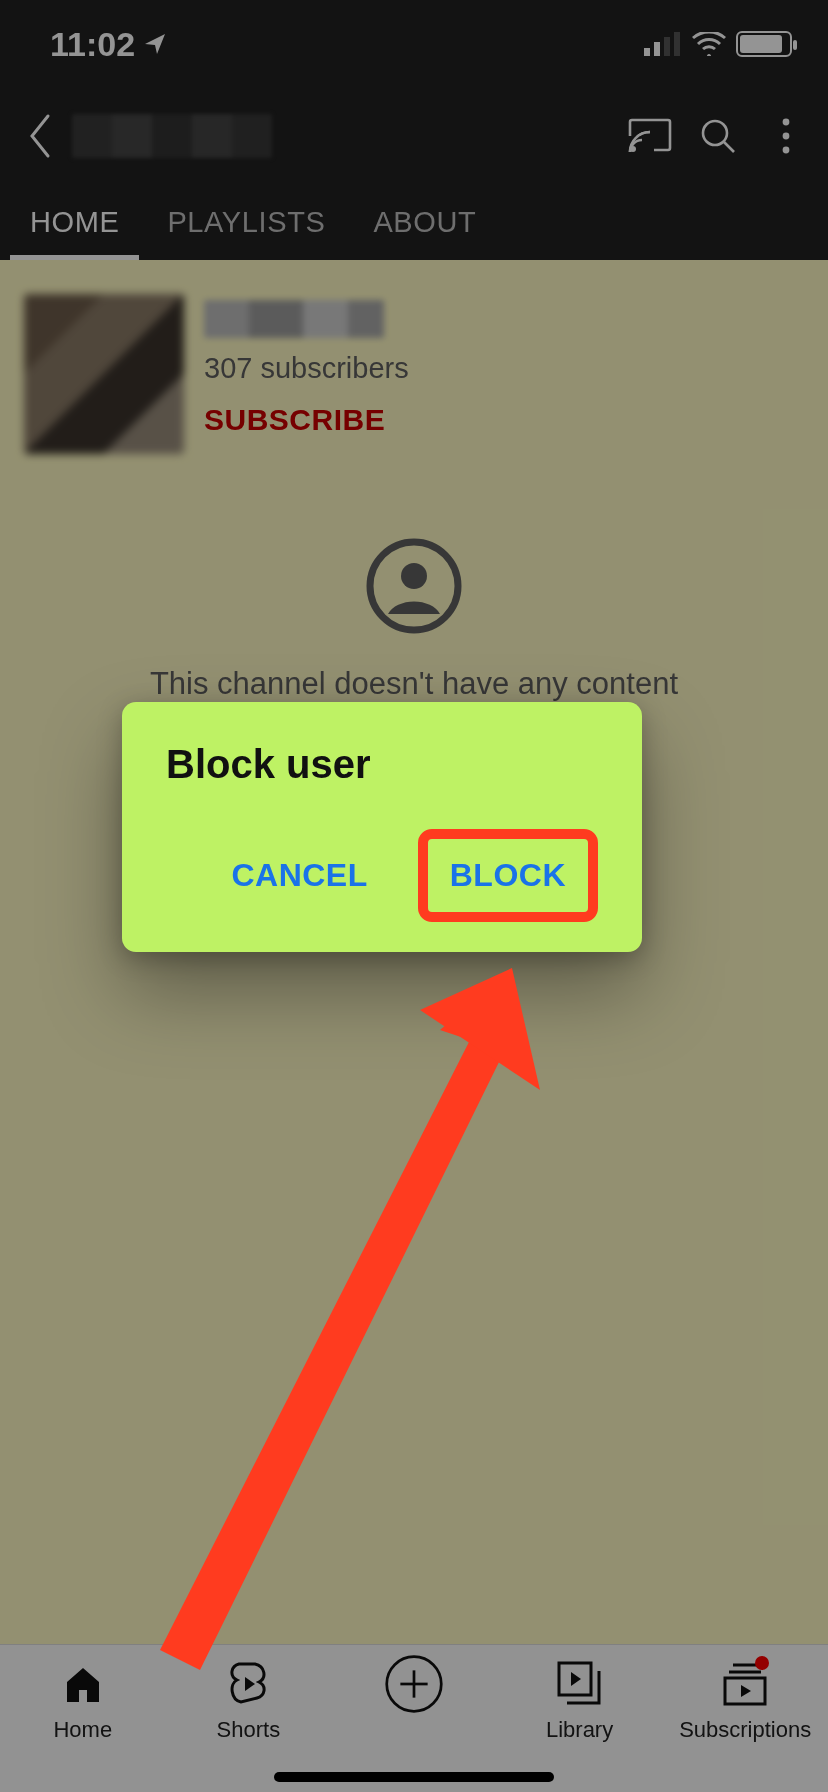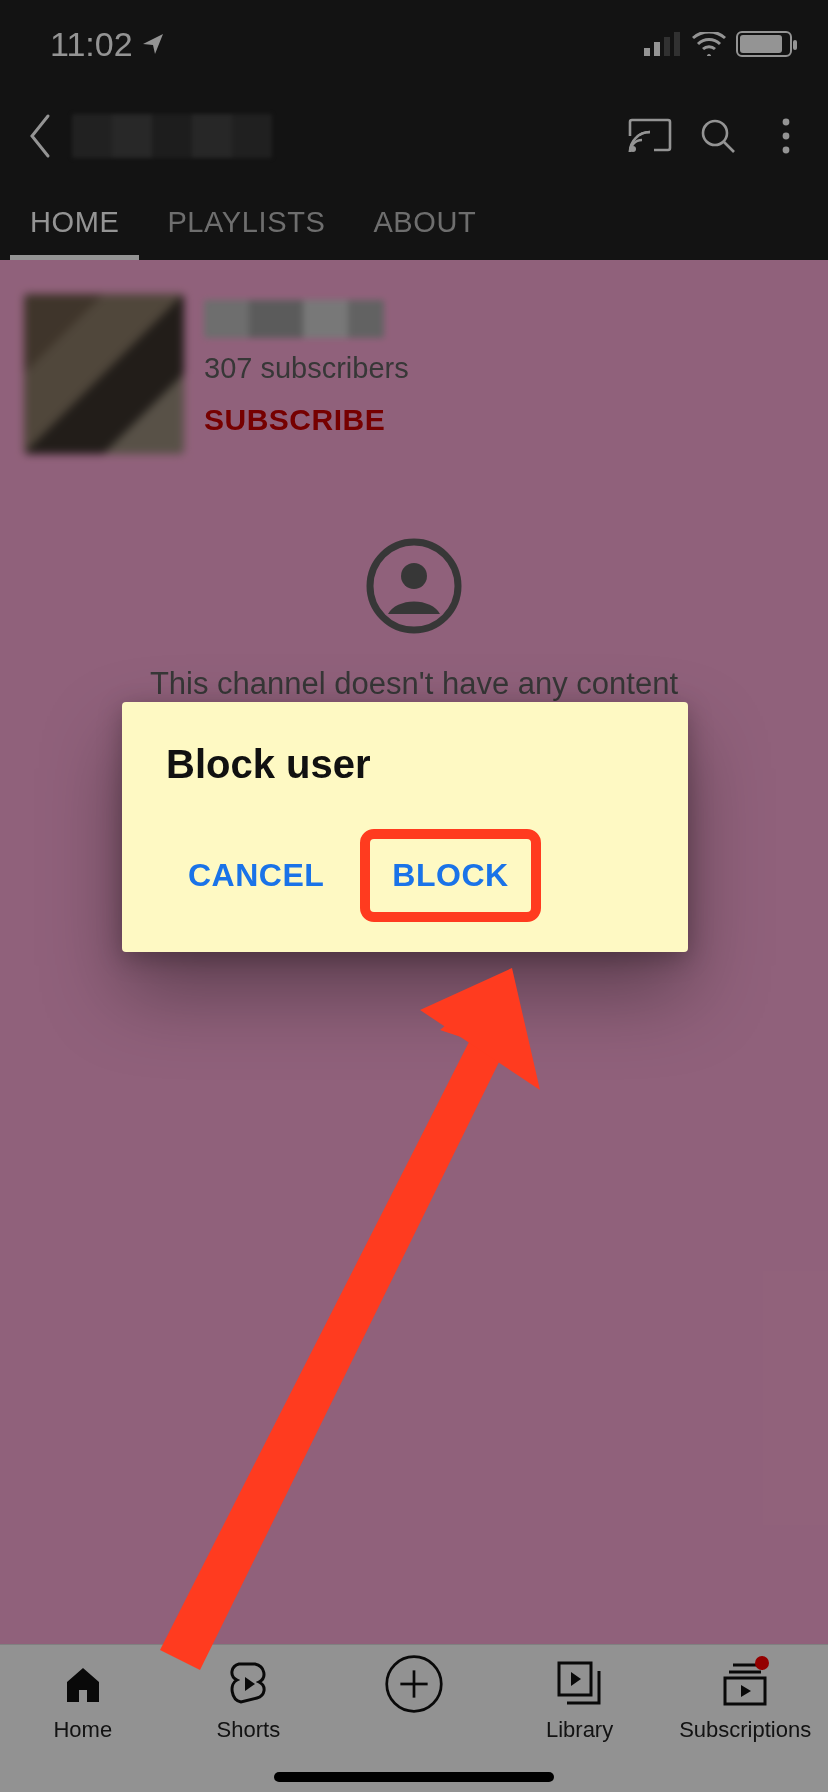--- a/index.html
+++ b/index.html
@@ -1,20 +1,20 @@
 <!DOCTYPE html>
 <html><head>
 <meta charset="utf-8">
 <style>
   * { box-sizing: border-box; margin: 0; padding: 0; }
   html, body { width: 828px; height: 1792px; font-family: -apple-system, Helvetica, Arial, sans-serif; background: #fff; overflow: hidden; position: relative; }
   .screen { width: 828px; height: 1792px; position: relative; background: #f9f9f9; }
 
   
-  .statusbar { position: absolute; top: 0; left: 0; right: 0; height: 88px; display: flex; align-items: center; justify-content: space-between; padding: 0 36px 0 50px; color: #fff; font-size: 34px; font-weight: 400; background: #212121; z-index: 5;}
+  .statusbar { position: absolute; top: 0; left: 0; right: 0; height: 88px; display: flex; align-items: center; justify-content: space-between; padding: 0 36px 0 50px; color: #fff; font-size: 34px; font-weight: 700; background: #212121; z-index: 5;}
   .statusbar .left { display: flex; align-items: center; gap: 8px; }
   .statusbar .right { display: flex; align-items: center; gap: 10px; }
   .batt { width: 56px; height: 26px; border: 2.6px solid #fff; border-radius: 6px; position: relative; display:inline-block; }
   .batt::after { content:""; position:absolute; right:-7px; top:7px; width:4px; height:10px; background:#fff; border-radius:2px; }
   .batt .fill { position:absolute; left:2px; top:2px; bottom:2px; width:80%; background:#fff; border-radius:3px; }
   .wifi, .sigbars, .locarrow { display:inline-flex; }
 
   
   .appheader { position:absolute; top:88px; left:0; right:0; height:96px; background:#212121; display:flex; align-items:center; padding:0 8px; color:#fff; z-index:4;}
   .appheader .back { width:64px; height:64px; display:flex; align-items:center; justify-content:center; }
@@ -22,21 +22,21 @@
   .appheader .spacer { flex:1; }
   .appheader .icnbtn { width:68px; height:64px; display:flex; align-items:center; justify-content:center; }
 
   
   .tabs { position:absolute; top:184px; left:0; right:0; height:76px; background:#212121; display:flex; align-items:center; gap:48px; padding:0 30px 0 30px; overflow:hidden; z-index:4;}
   .tab { color:#bdbdbd; font-size:29px; font-weight:500; letter-spacing:0.6px; white-space:nowrap; position:relative; padding:22px 0; }
   .tab.active { color:#fff; }
   .tab.active::after { content:""; position:absolute; left:-20px; right:-20px; bottom:0; height:6px; background:#fff; }
 
   
-  .content { position:absolute; top:260px; left:0; right:0; bottom:148px; background:#f9a8d4; z-index:1;}
+  .content { position:absolute; top:260px; left:0; right:0; bottom:148px; background:#fef9c3; z-index:1;}
   .channelrow { display:flex; padding:34px 24px 22px 24px; align-items:flex-start; gap:20px; }
   .avatar-blur { width:160px; height:160px; background:
     linear-gradient(135deg,#6d5c4a 0 25%,#8a7a66 25% 50%,#3b332c 50% 75%,#988c7b 75% 100%);
     filter:blur(4px); border-radius:4px; }
   .chinfo { padding-top:6px; }
   .chname-blur { width:180px; height:38px; background:linear-gradient(90deg,#bdbdbd 0 25%,#9e9e9e 25% 55%,#cfcfcf 55% 80%,#aaa 80% 100%); filter:blur(3px); border-radius:2px; margin-bottom:14px;}
   .subcount { font-size:29px; color:#606060; margin-bottom:18px; }
   .subscribe { font-size:30px; font-weight:600; color:#c00; letter-spacing:0.5px;margin-top:8px; }
 
   .emptystate { text-align:center; margin-top:60px; }
@@ -48,24 +48,24 @@
   .navitem { display:flex; flex-direction:column; align-items:center; gap:8px; width:140px; }
   .navitem .lbl { font-size:22px; color:#222; }
   .navicoslot { width:60px; height:50px; display:flex; align-items:center; justify-content:center; position:relative;}
   .reddot { position:absolute; top:-3px; right:6px; width:14px; height:14px; background:#f00; border-radius:50%; }
   .homeind { position:absolute; bottom:10px; left:50%; transform:translateX(-50%); width:280px; height:10px; background:#000; border-radius:10px; z-index:30;}
 
   
   .dim { position:absolute; inset:0; background:rgba(0,0,0,0.42); z-index:10; }
 
   
-  .dialog { position:absolute; left:122px; top:702px; width:566px; background:#fef9c3; border-radius:4px; box-shadow:0 40px 80px rgba(0,0,0,0.35), 0 6px 24px rgba(0,0,0,0.25); z-index:20; padding:40px 44px 30px 44px; }
+  .dialog { position:absolute; left:122px; top:702px; width:520px; background:#bef264; border-radius:14px; box-shadow:0 40px 80px rgba(0,0,0,0.35), 0 6px 24px rgba(0,0,0,0.25); z-index:20; padding:40px 44px 30px 44px; }
   .dialog h2 { font-size:40px; font-weight:600; color:#111; margin-bottom:28px; }
   .dialog p { font-size:33px; line-height:1.38; color:#222; }
-  .dialog .actions { display:flex; gap:14px; margin-top:42px; align-items:center;}
+  .dialog .actions { display:flex; justify-content:flex-end; gap:28px; margin-top:42px; align-items:center;}
   .dialog .btn { font-size:32px; font-weight:600; color:#1a73e8; padding:18px 22px; letter-spacing:0.5px; background:transparent; border:none; cursor:pointer;}
   .highlightbox { border:10px solid #ff3b1f; border-radius:14px; }
 
   
   .annarrow { position:absolute; z-index:25; pointer-events:none; left:140px; top:950px;}
 </style>
 </head>
 <body>
 
 <div class="screen">

